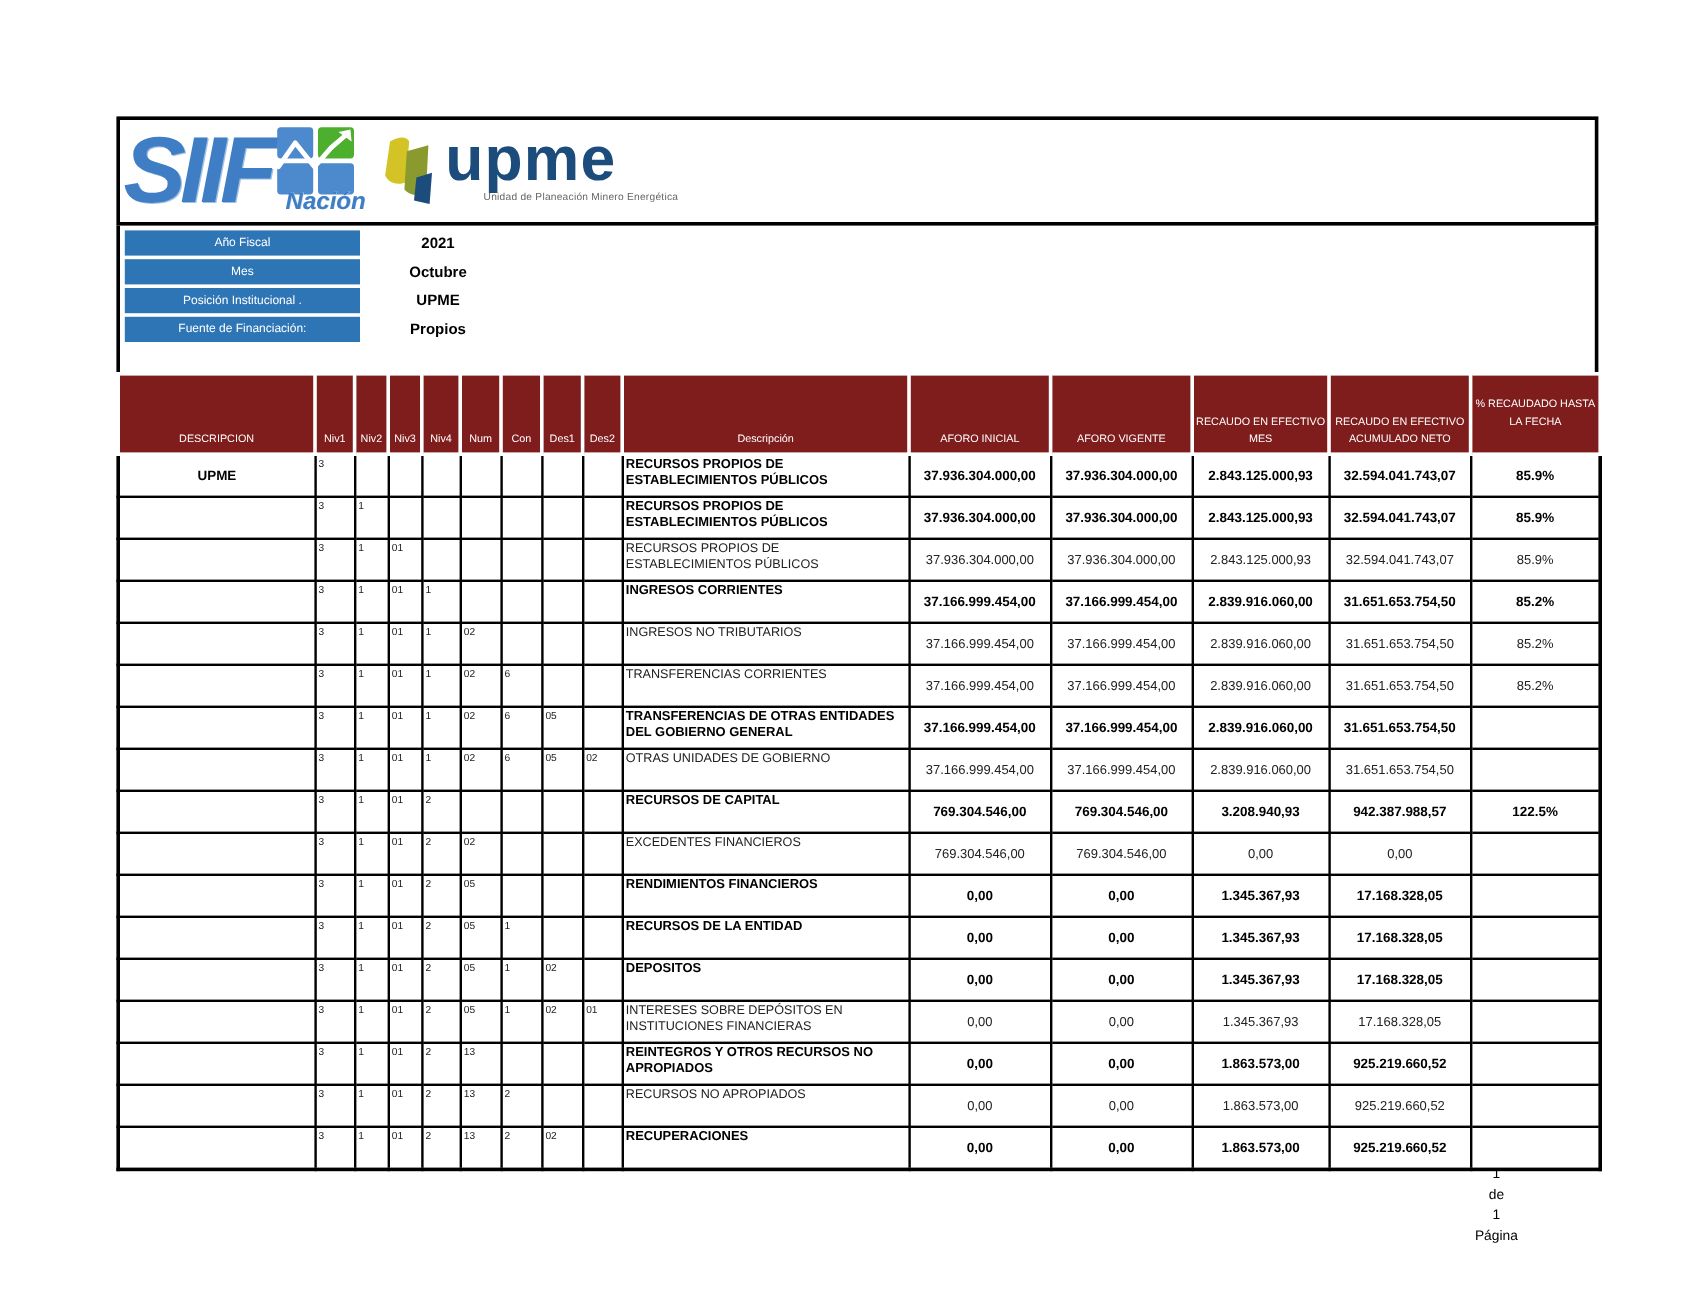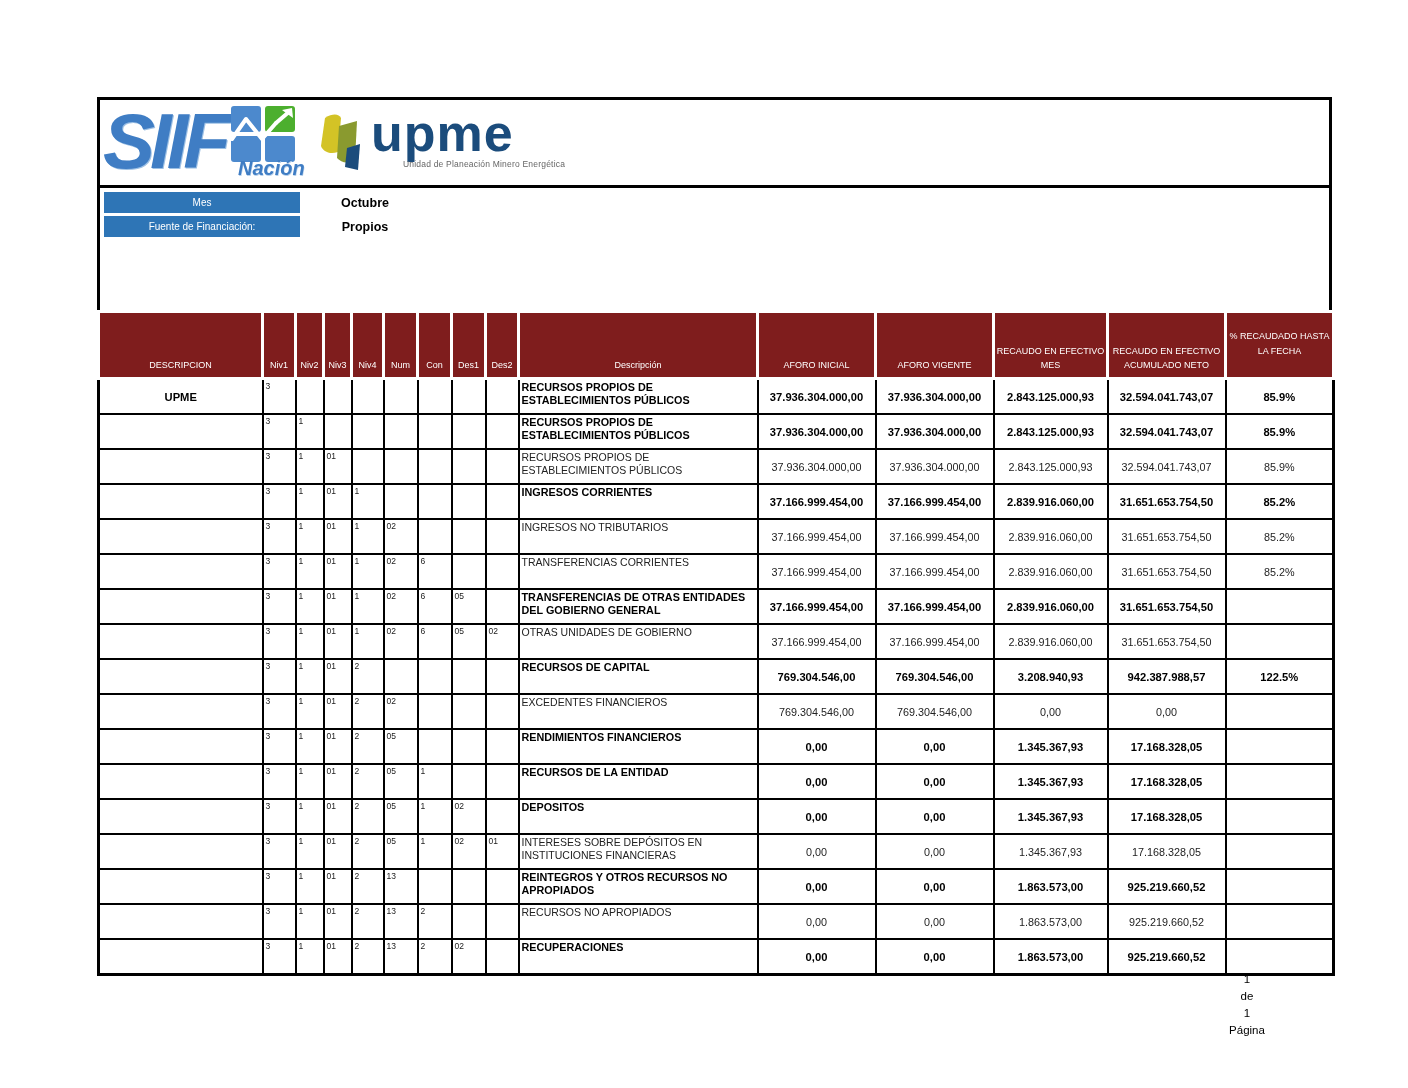--- a/index.html
+++ b/index.html
@@ -74,22 +74,30 @@
       </svg>
       <div class="upme-text-wrap">
         <span class="upme-word">upme</span>
         <span class="upme-sub">Unidad de Planeación Minero Energética</span>
       </div>
     </div>
   </div>
 
   <div class="filters" id="filters">
       <div class="filter-row">
+        <div class="filter-label">Año Fiscal</div>
+        <div class="filter-value">2021</div>
+      </div>
+      <div class="filter-row">
         <div class="filter-label">Mes</div>
         <div class="filter-value">Octubre</div>
+      </div>
+      <div class="filter-row">
+        <div class="filter-label">Posición Institucional .</div>
+        <div class="filter-value">UPME</div>
       </div>
       <div class="filter-row">
         <div class="filter-label">Fuente de Financiación:</div>
         <div class="filter-value">Propios</div>
       </div>
     </div>
 
   <table>
     <colgroup id="colgroup">
         <col class="c-entity">

